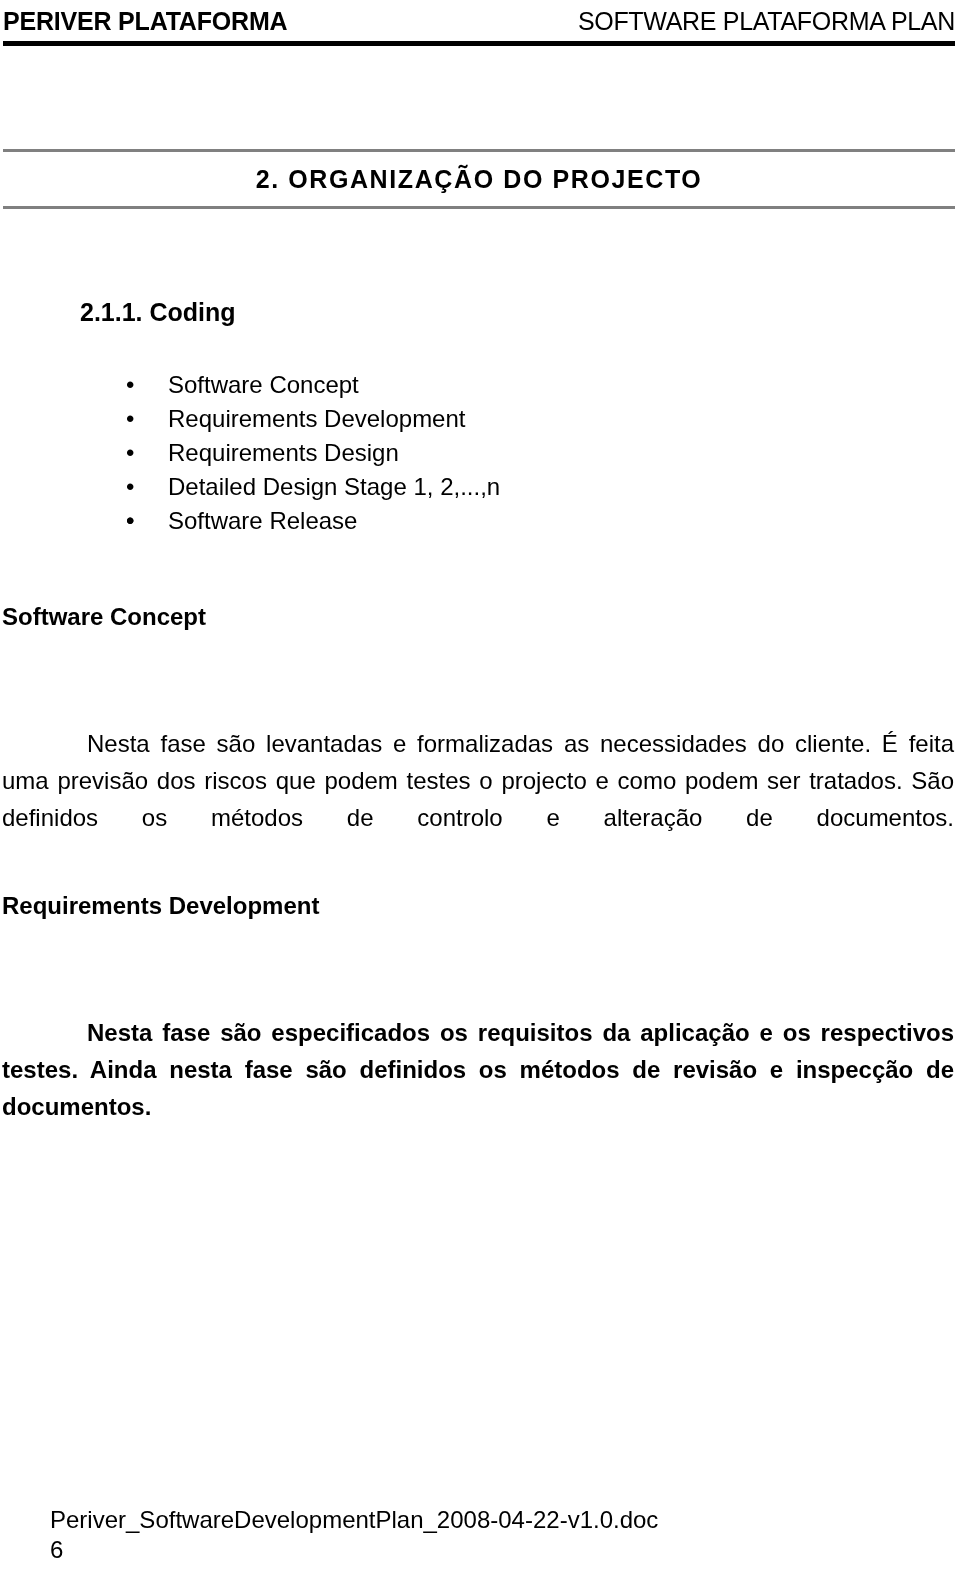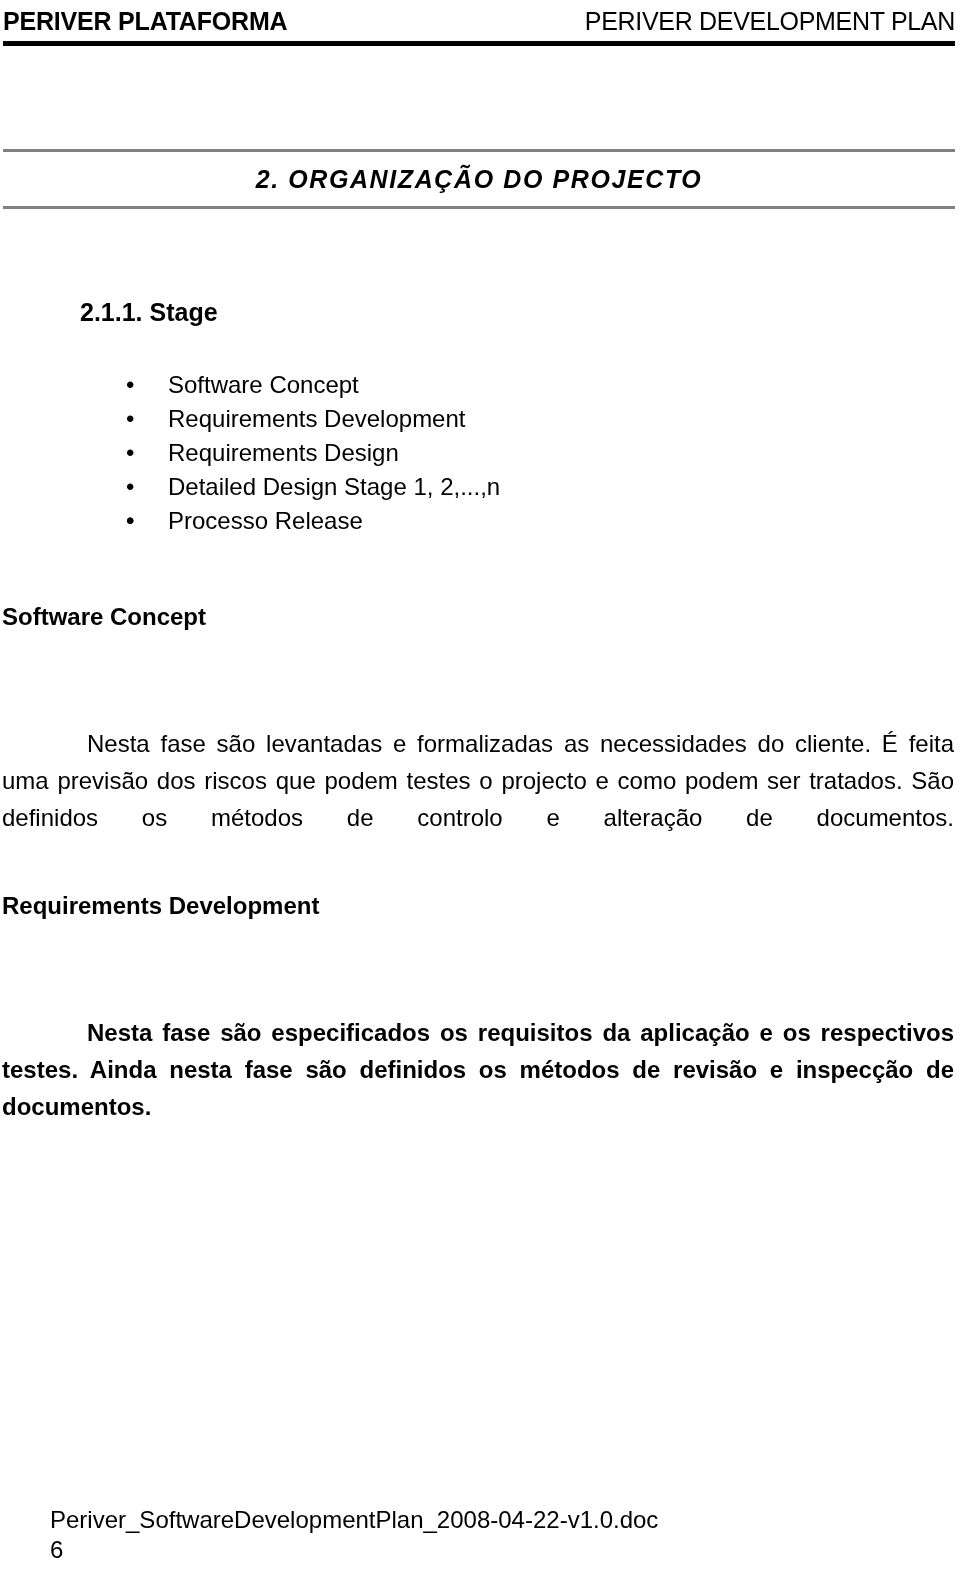--- a/index.html
+++ b/index.html
@@ -66,21 +66,20 @@
     display: flex;
     align-items: center;
     justify-content: center;
   }
   .section-title {
     font-size: 25px;
     font-weight: bold;
     letter-spacing: 1.6px;
     text-align: center;
     line-height: 30px;
-    font-style: italic;
   }
 
   
   .sub-heading {
     position: absolute;
     left: 80px;
     font-weight: bold;
     font-size: 25px;
     line-height: 30px;
     white-space: nowrap;
@@ -161,29 +160,29 @@
   .doc-footer .footer-file { white-space: nowrap; }
   .doc-footer .footer-page { white-space: nowrap; padding-right: 18px; }
 </style>
 </head>
 <body>
 
 <div class="page">
 
   <div class="doc-header">
     <div class="hdr-left">PERIVER PLATAFORMA</div>
-    <div class="hdr-right">PERIVER DEVELOPMENT PLAN</div>
+    <div class="hdr-right">SOFTWARE PLATAFORMA PLAN</div>
   </div>
 
   <div class="section-title-block">
     <div class="section-title">2. ORGANIZAÇÃO DO PROJECTO</div>
   </div>
 
 
-  <div class="sub-heading" id="sh-fases">2.1.1. Stage</div>
+  <div class="sub-heading" id="sh-fases">2.1.1. Coding</div>
 
   <ul class="bullet-list">
     <li>
       <span class="bullet-dot">•</span>
       <span>Software Concept</span>
     </li>
     <li>
       <span class="bullet-dot">•</span>
       <span>Requirements Development</span>
     </li>
@@ -193,21 +192,21 @@
     </li>
     <li>
       <span class="bullet-dot">•</span>
       <span>Detailed Design Stage 1, 2,...,n</span>
     </li>
     <li>
       <span class="bullet-dot">•</span>
     </li>
     <li>
       <span class="bullet-dot">•</span>
-      <span>Processo Release</span>
+      <span>Software Release</span>
     </li>
   </ul>
 
   <div class="phase-heading" id="ph-sc">Software Concept</div>
   <div class="phase-body" id="pb-sc">Nesta fase são levantadas e formalizadas as necessidades do cliente. É feita uma previsão dos riscos que podem testes o projecto e como podem ser tratados. São definidos os métodos de controlo e alteração de documentos.</div>
 
   <div class="phase-heading" id="ph-rd">Requirements Development</div>
   <div class="phase-body" id="pb-rd">Nesta fase são especificados os requisitos da aplicação e os respectivos testes. Ainda nesta fase são definidos os métodos de revisão e inspecção de documentos.</div>
 
   <div class="doc-footer">

